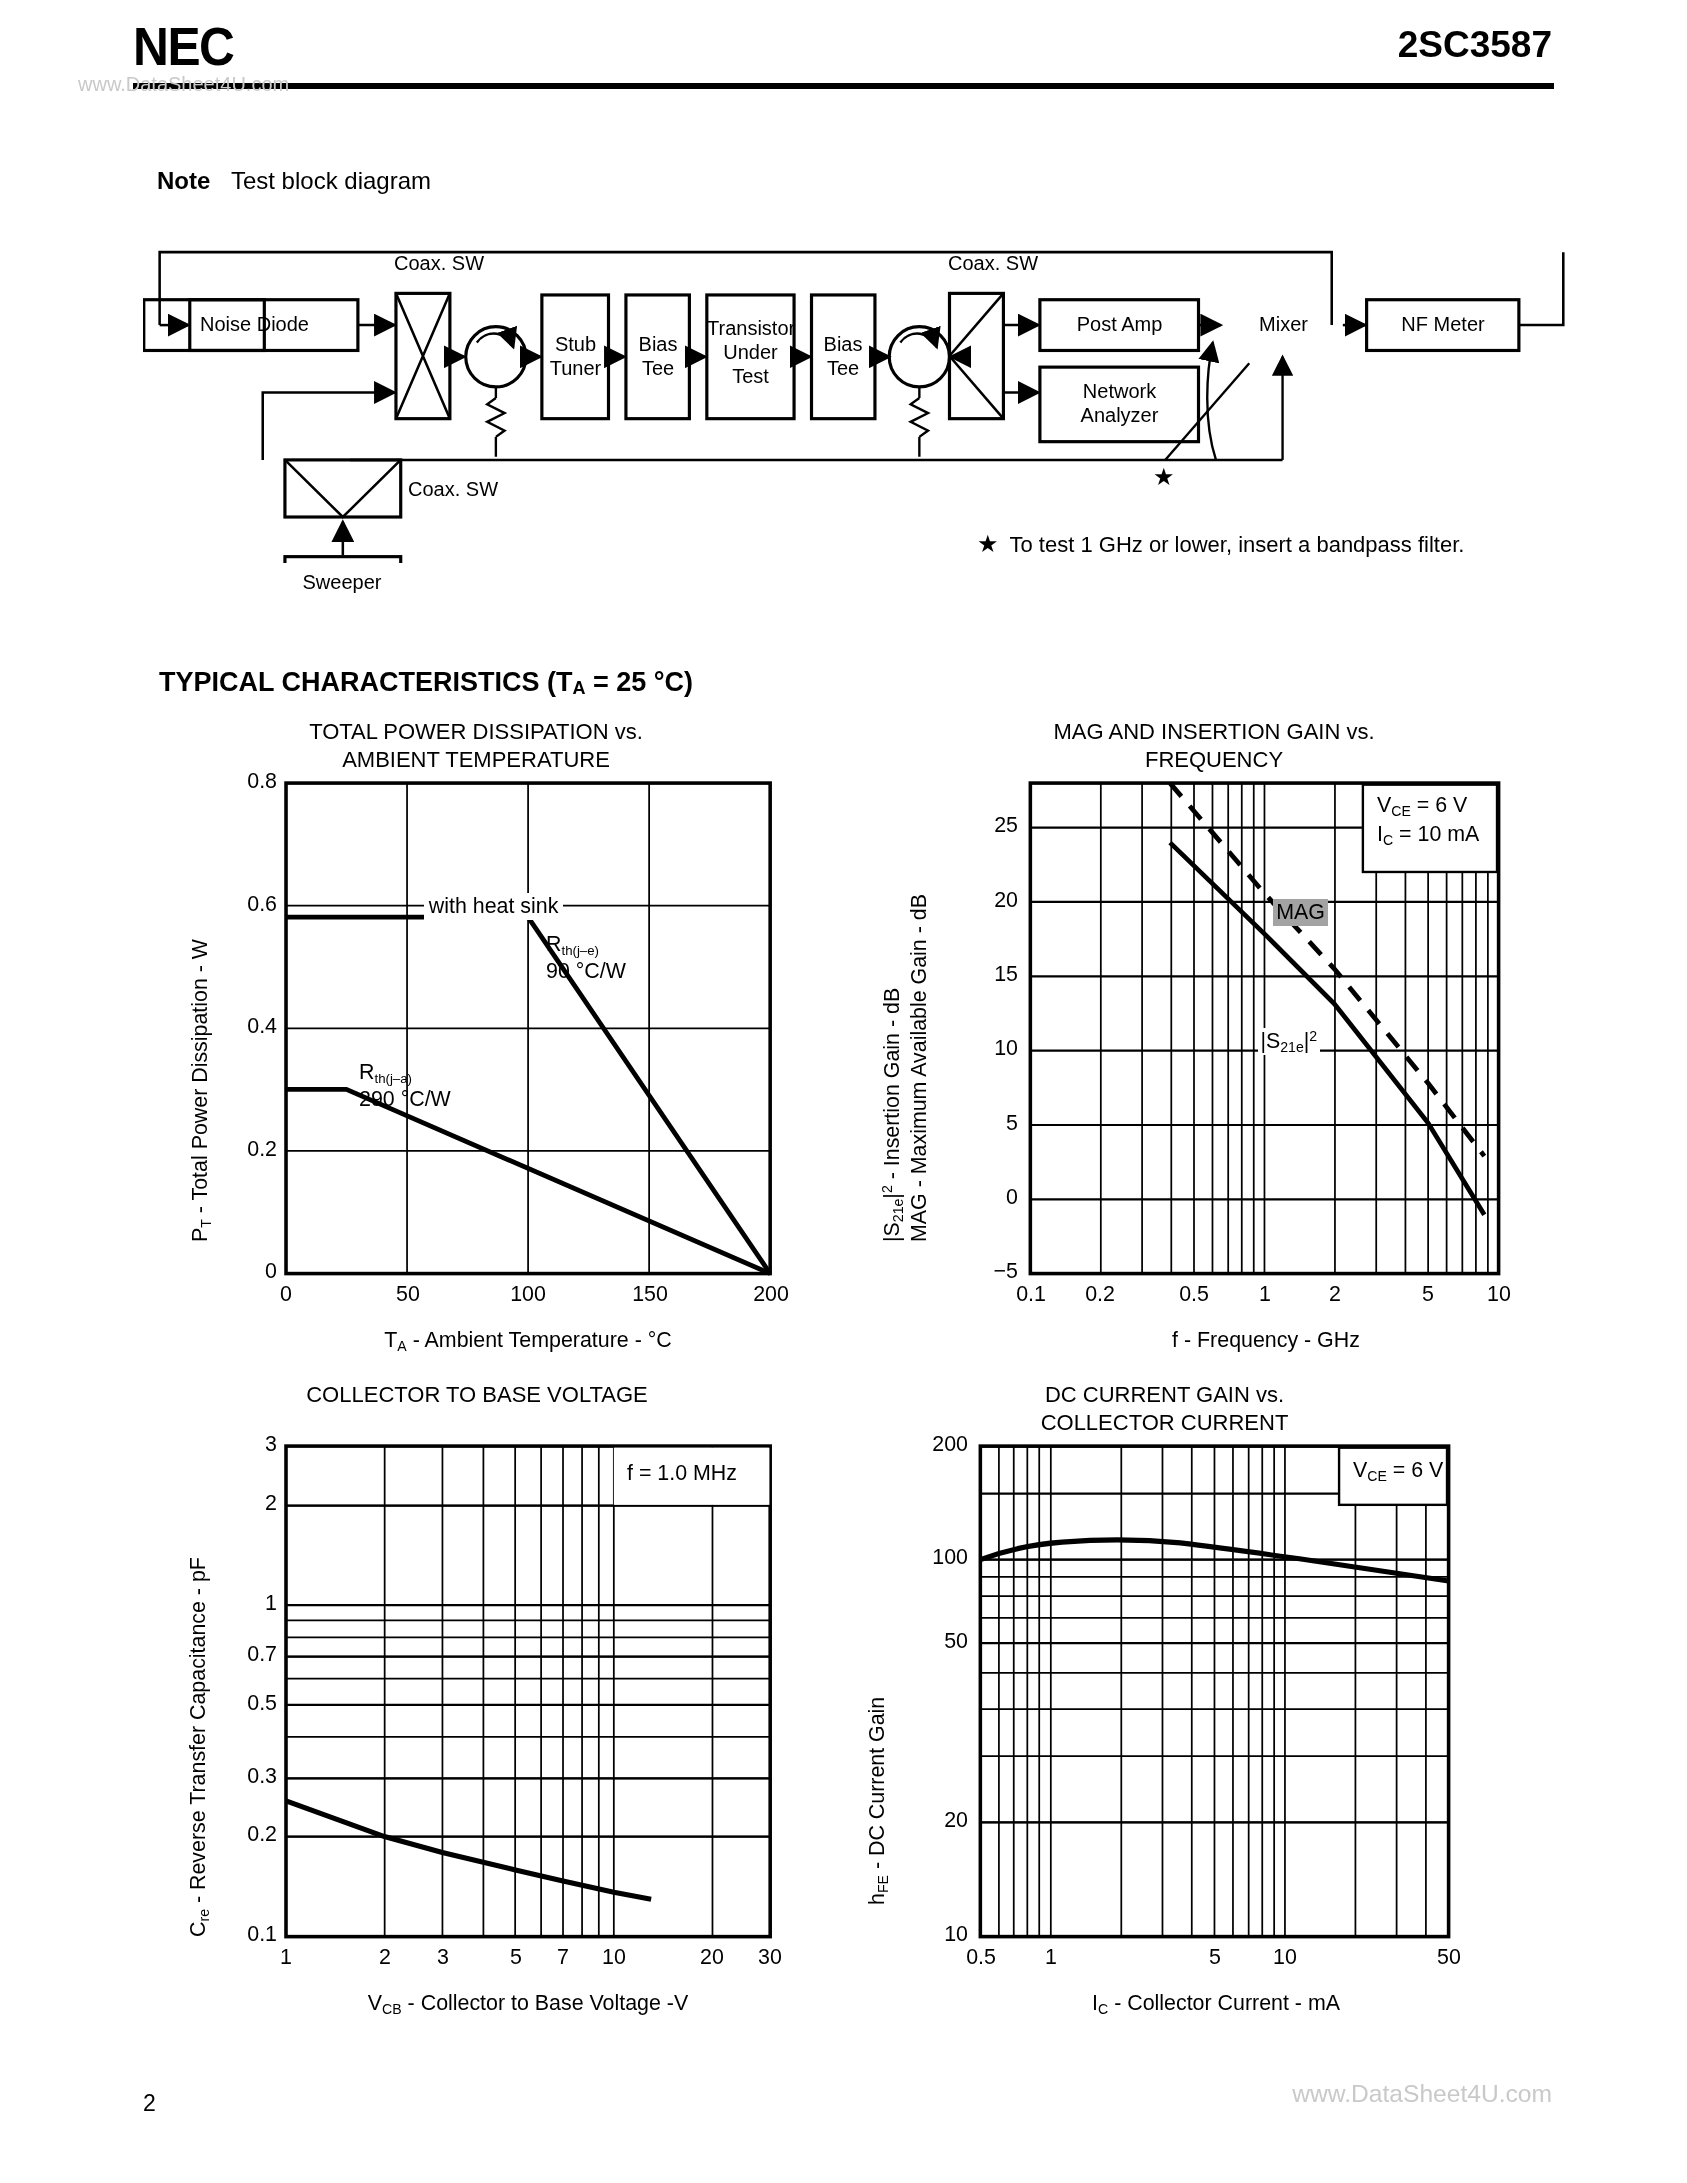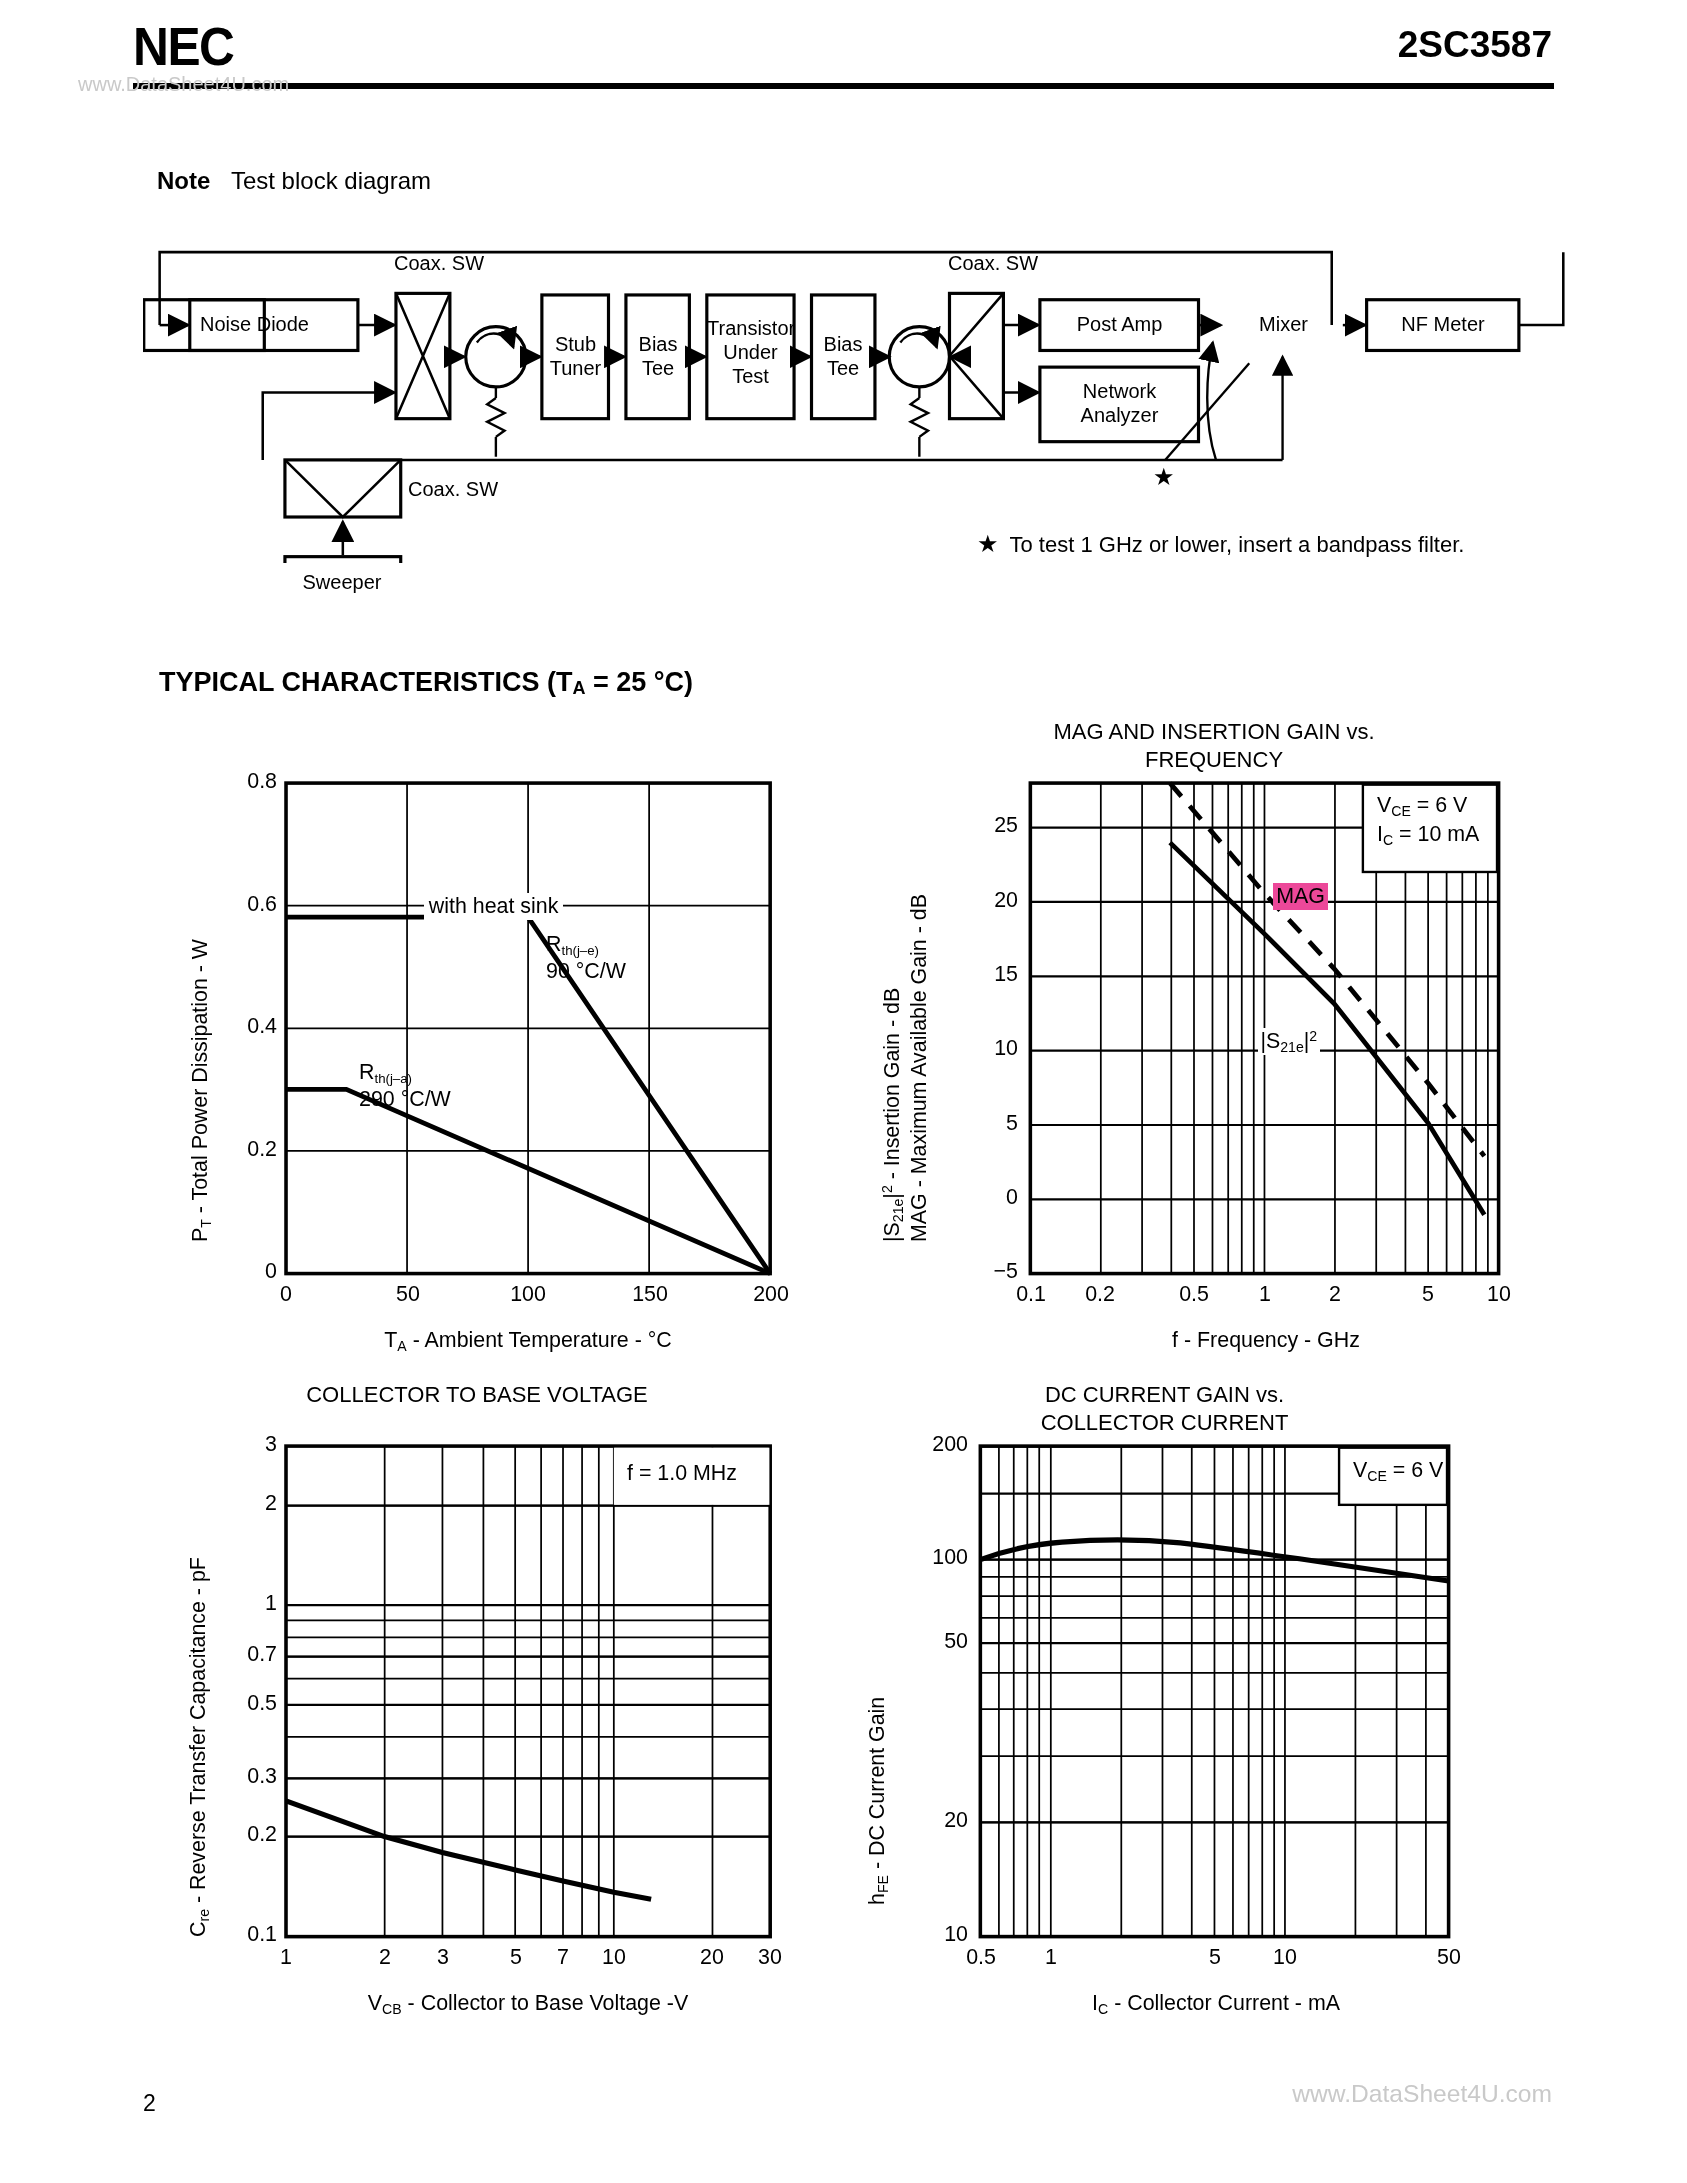--- a/index.html
+++ b/index.html
@@ -168,20 +168,24 @@
     <div style="position:absolute;left:1010px;top:241px;font-size:24px;">★</div>
   </div>
 
   <div id="footnote">
     <span class="star">★</span><span>To test 1 GHz or lower, insert a bandpass filter.</span>
   </div>
 
   <div id="tc-title"><span>TYPICAL CHARACTERISTICS (T</span><sub>A</sub><span> = 25 °C)</span></div>
 
   <div class="chart" id="chart1" style="left:159px;top:718px;width:635px;height:627px;">
+    <div class="ctitle" style="left:79px;top:0px;width:476px;">
+      <div>TOTAL POWER DISSIPATION vs.</div>
+      <div>AMBIENT TEMPERATURE</div>
+    </div>
     <svg class="csvg" width="635" height="627" viewBox="0 0 800 790">
 
       <g stroke="#000" fill="none">
 
         <g stroke-width="2.2">
           <line x1="160" y1="236.5" x2="770" y2="236.5"></line>
           <line x1="160" y1="391" x2="770" y2="391"></line>
           <line x1="160" y1="545.5" x2="770" y2="545.5"></line>
           <line x1="312.5" y1="82" x2="312.5" y2="700"></line>
           <line x1="465" y1="82" x2="465" y2="700"></line>
@@ -289,21 +293,21 @@
 
     <div class="ylabel" style="left:9.5px;top:524px;">MAG - Maximum Available Gain - dB</div>
     <div class="ylabel" style="left:-17.5px;top:524px;"><span>|S</span><sub>21e</sub><span>|</span><sup>2</sup><span> - Insertion Gain - dB</span></div>
     <div class="xlabel" style="left:127px;top:610px;width:484px;">f - Frequency - GHz</div>
 
     <div class="ann" style="left:480px;top:73px;line-height:1.35;">
       <div><span>V</span><sub>CE</sub><span> = 6 V</span></div>
       <div><span>I</span><sub>C</sub><span> = 10 mA</span></div>
     </div>
 
-    <div class="ann" style="left:376px;top:165px;background:#ec4899;padding:0 3.2px;">MAG</div>
+    <div class="ann" style="left:376px;top:181px;background:#a3a3a3;padding:0 3.2px;">MAG</div>
     <div class="ann" style="left:361px;top:310px;background:#fff;padding:0 2.4px;"><span>|S</span><sub>21e</sub>|<sup>2</sup></div>
   </div>
 
   <div class="chart" id="chart3" style="left:159px;top:1381px;width:635px;height:635px;">
     <div class="ctitle" style="left:48px;top:0px;width:540px;">
       <div>COLLECTOR TO BASE VOLTAGE</div>
     </div>
     <svg class="csvg" width="635" height="635" viewBox="0 0 800 800">
 
       <g stroke="#000" fill="none">

